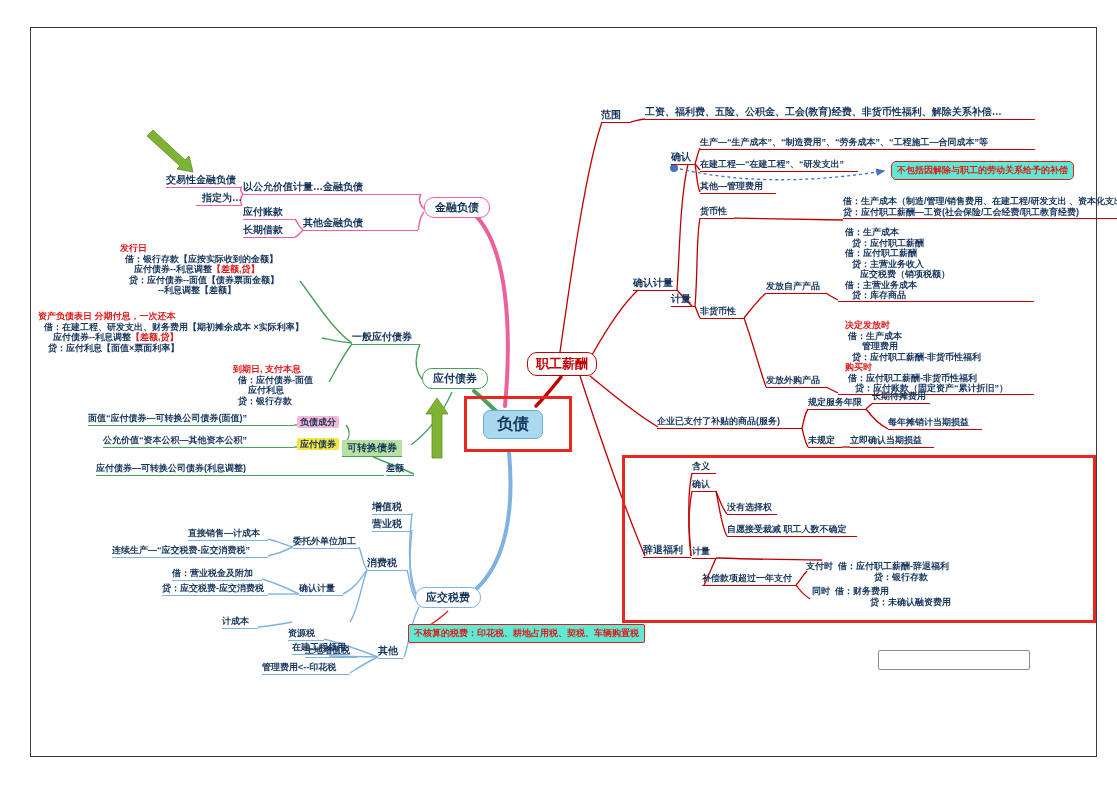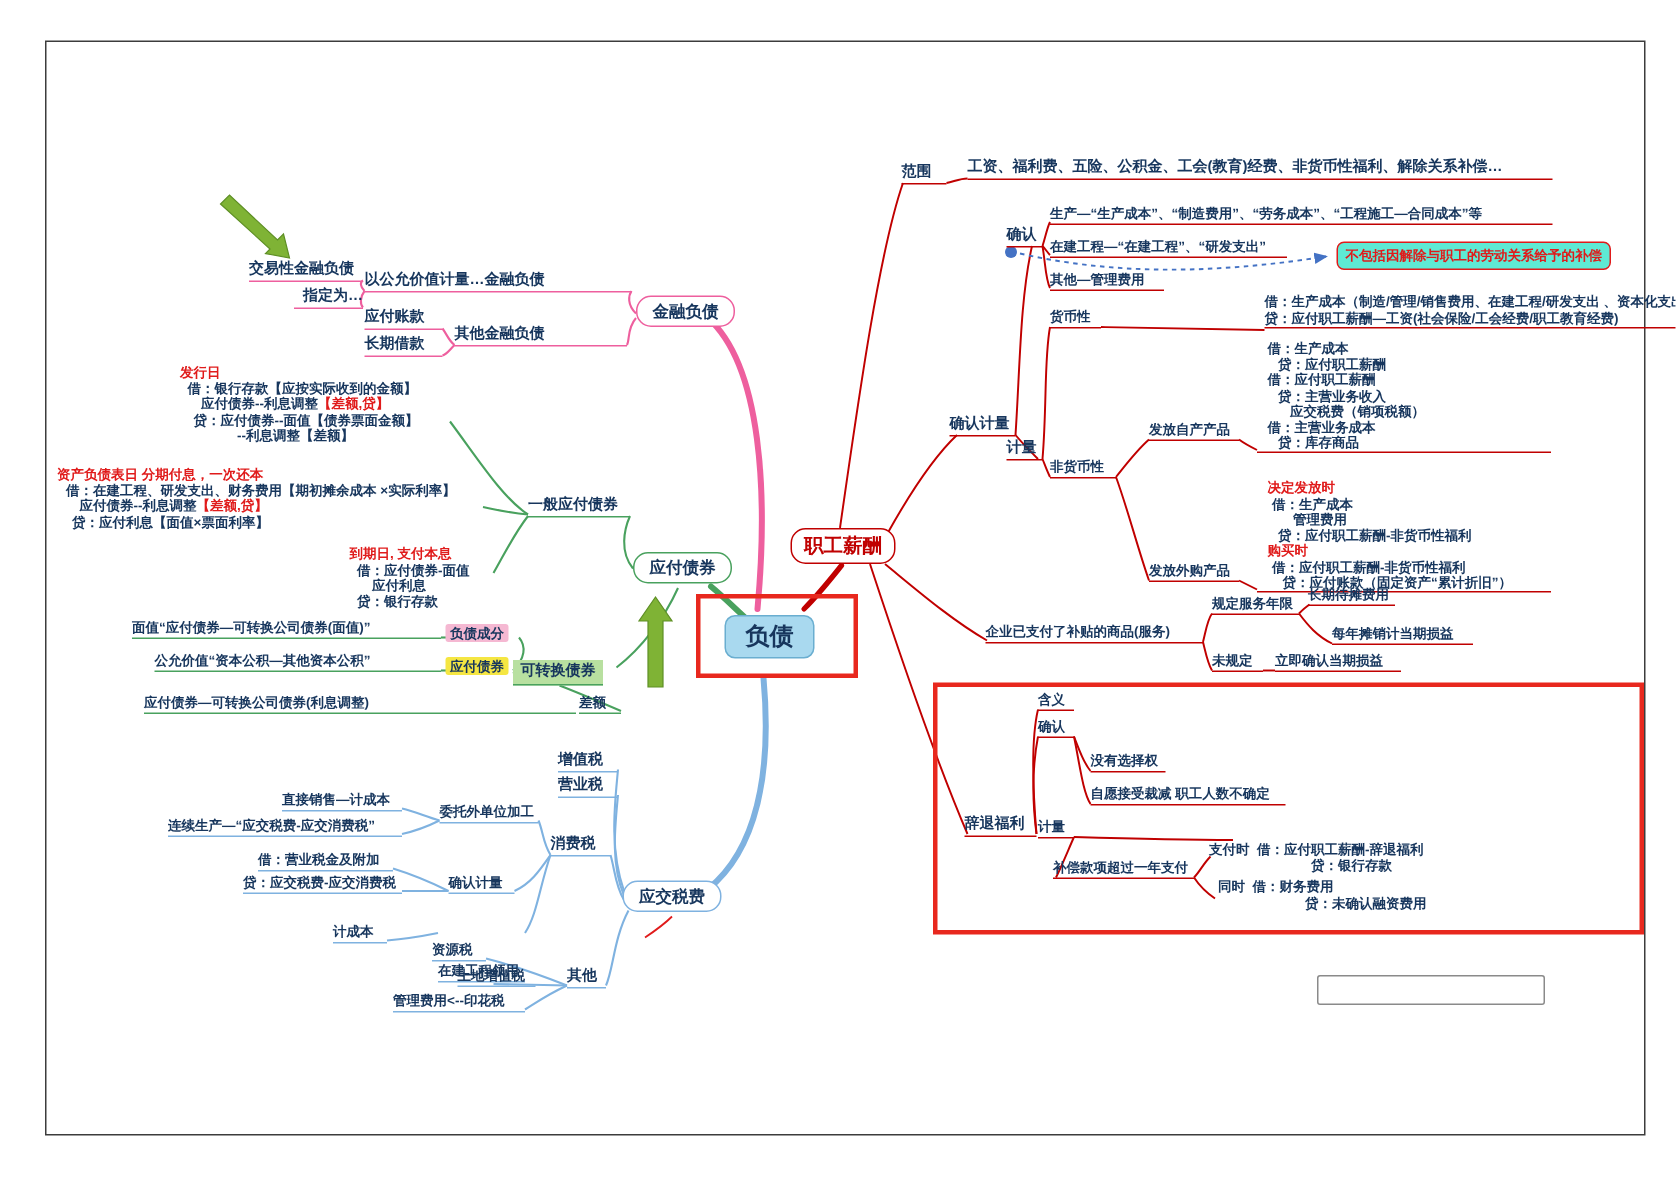--- a/index.html
+++ b/index.html
@@ -173,20 +173,21 @@
   <div class="n u-b" style="left:112px;top:544px;width:156px;">连续生产—“应交税费-应交消费税”</div>
   <div class="n u-b" style="left:299px;top:582px;width:44px;">确认计量</div>
   <div class="n u-b" style="left:172px;top:567px;width:90px;">借：营业税金及附加</div>
   <div class="n u-b" style="left:162px;top:582px;width:106px;">贷：应交税费-应交消费税</div>
   <div class="n u-b" style="left:292px;top:610px;width:58px;margin-top:31px;">在建工程领用</div>
   <div class="n u-b" style="left:222px;top:615px;width:36px;">计成本</div>
   <div class="n u-b f10" style="left:378px;top:644px;width:26px;">其他</div>
   <div class="n u-b" style="left:288px;top:627px;width:36px;">资源税</div>
   <div class="n u-b" style="left:277px;top:644px;width:52px;margin-left:28px;">土地增值税</div>
   <div class="n u-b" style="left:262px;top:661px;width:88px;">管理费用&lt;--印花税</div>
+  <div class="notebox" style="left:408px;top:624px;border-radius:2px;">不核算的税费：印花税、耕地占用税、契税、车辆购置税</div>
 
   <div class="bub" style="left:527px;top:352px;border:1.5px solid #c00000;color:#c00000;font-size:13px;padding:2px 8px;">职工薪酬</div>
   <div class="n u-r f10" style="left:601px;top:108px;width:30px;">范围</div>
   <div class="n u-r f10" style="left:645px;top:105px;width:390px;">工资、福利费、五险、公积金、工会(教育)经费、非货币性福利、解除关系补偿…</div>
   <div class="n u-r f10" style="left:633px;top:276px;width:44px;">确认计量</div>
   <div class="n u-r f10" style="left:671px;top:150px;width:24px;">确认</div>
   <div class="n u-r" style="left:700px;top:136px;width:335px;">生产—“生产成本”、“制造费用”、“劳务成本”、“工程施工—合同成本”等</div>
   <div class="n u-r" style="left:700px;top:158px;width:158px;">在建工程—“在建工程”、“研发支出”</div>
   <div class="n u-r" style="left:700px;top:180px;width:76px;">其他—管理费用</div>
   <div class="notebox" style="left:891px;top:161px;border-radius:5px;">不包括因解除与职工的劳动关系给予的补偿</div>

